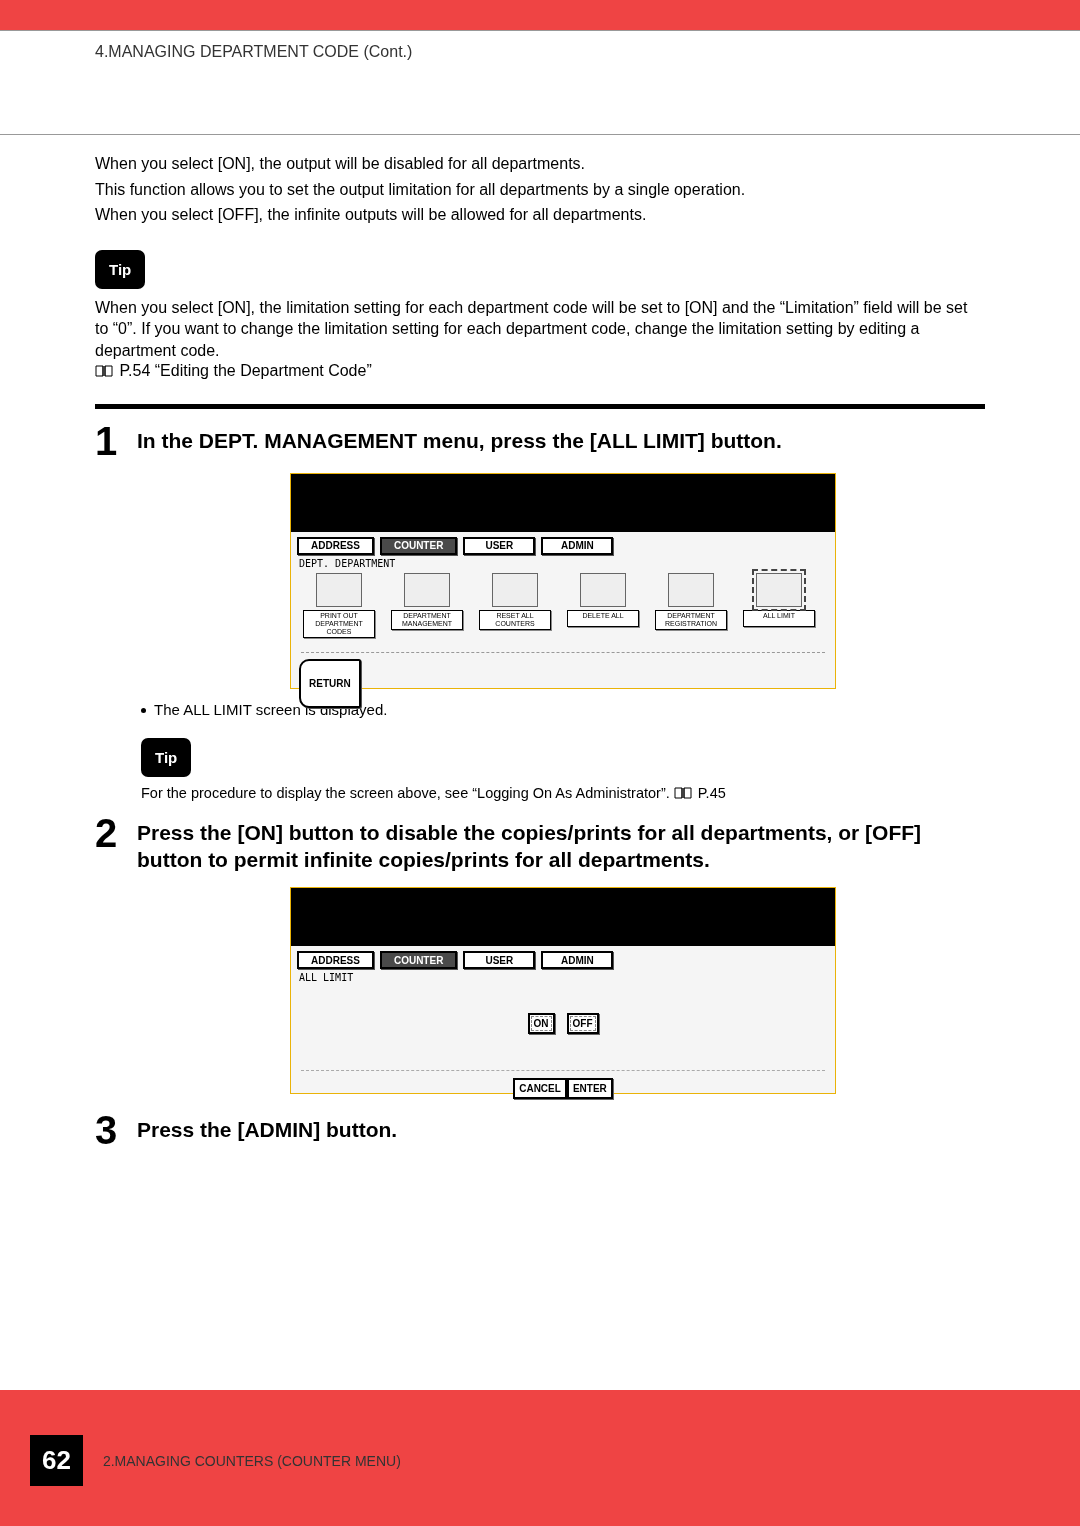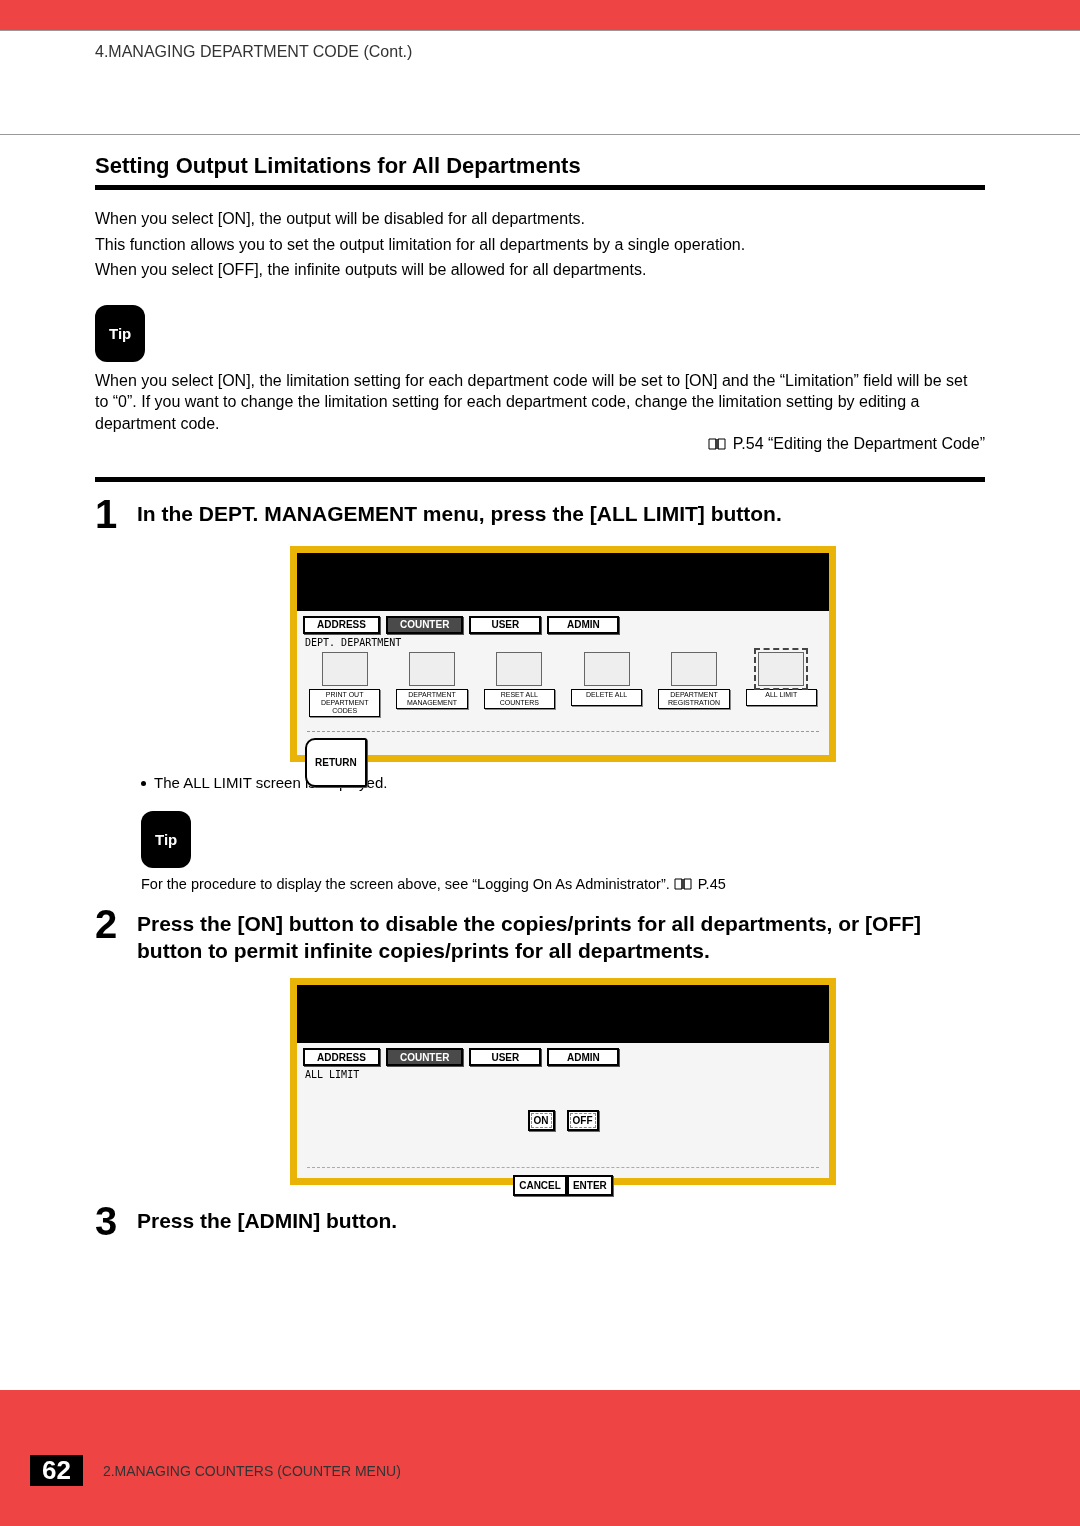--- a/index.html
+++ b/index.html
@@ -51,33 +51,32 @@
     color: #000;
     line-height: 1.35;
     margin-bottom: 4px;
   }
   .tip-pill {
     display: inline-block;
     background: #000;
     color: #fff;
     font-size: 15px;
     font-weight: bold;
-    padding: 20px 14px;
-    border-radius: 12px;
+    padding: 11px 14px;
+    border-radius: 7px;
     margin: 20px 0 8px 0;
   }
   .tip-body {
     font-size: 16px;
     color: #000;
     line-height: 1.35;
   }
   .ref-link {
     font-size: 16px;
     color: #000;
-    text-align: right;
   }
   .book-icon {
     display: inline-block;
     width: 18px;
     height: 13px;
     vertical-align: -2px;
     margin-right: 2px;
   }
   .thick-hr {
     border: none;
@@ -124,21 +123,21 @@
     margin-top: 7px;
     flex-shrink: 0;
   }
   .tip-text-small {
     font-size: 14.5px;
     color: #000;
   }
   
   .lcd {
     background: #000;
-    border: 7px solid #eab308;
+    border: 1px solid #eab308;
     margin: 14px auto 0 auto;
     position: relative;
   }
   .lcd1 {
     width: 546px;
     height: 216px;
   }
   .lcd2 {
     width: 546px;
     height: 207px;
@@ -259,21 +258,21 @@
     left: 30px;
     display: flex;
     align-items: center;
     gap: 20px;
   }
   .page-num {
     background: #000;
     color: #fff;
     font-size: 26px;
     font-weight: bold;
-    padding: 0 12px;
+    padding: 10px 12px;
   }
   .footer-text {
     font-size: 14px;
     color: #333;
   }
   .side-tab {
     position: absolute;
     left: 30px;
     top: 395px;
     width: 40px;
@@ -291,21 +290,20 @@
 <body>
 
 <div class="page">
   <div class="header-band">
     <div class="header-text">4.MANAGING DEPARTMENT CODE (Cont.)</div>
   </div>
 
   <div class="side-tab">2</div>
 
   <div class="main-area">
-    <h2 class="section-heading">Setting Output Limitations for All Departments</h2>
 
     <p class="body-text">When you select [ON], the output will be disabled for all departments.</p>
     <p class="body-text">This function allows you to set the output limitation for all departments by a single operation.</p>
     <p class="body-text">When you select [OFF], the infinite outputs will be allowed for all departments.</p>
 
     <div class="tip-pill">Tip</div>
     <p class="tip-body">When you select [ON], the limitation setting for each department code will be set to [ON] and the “Limitation” field will be set to “0”.  If you want to change the limitation setting for each department code, change the limitation setting by editing a department code.</p>
     <p class="ref-link">
       <span class="book-icon">
         <svg viewBox="0 0 18 13">

